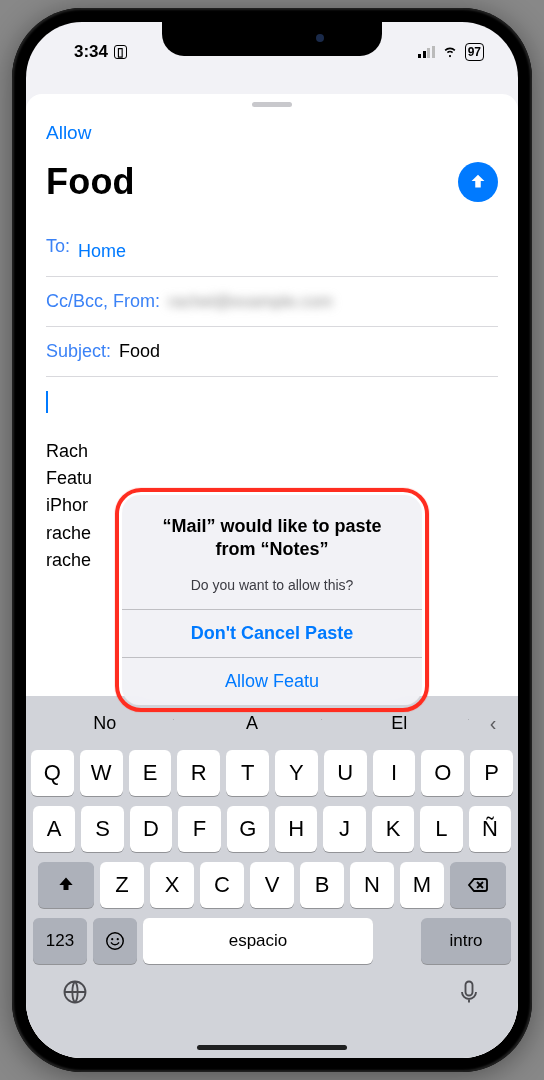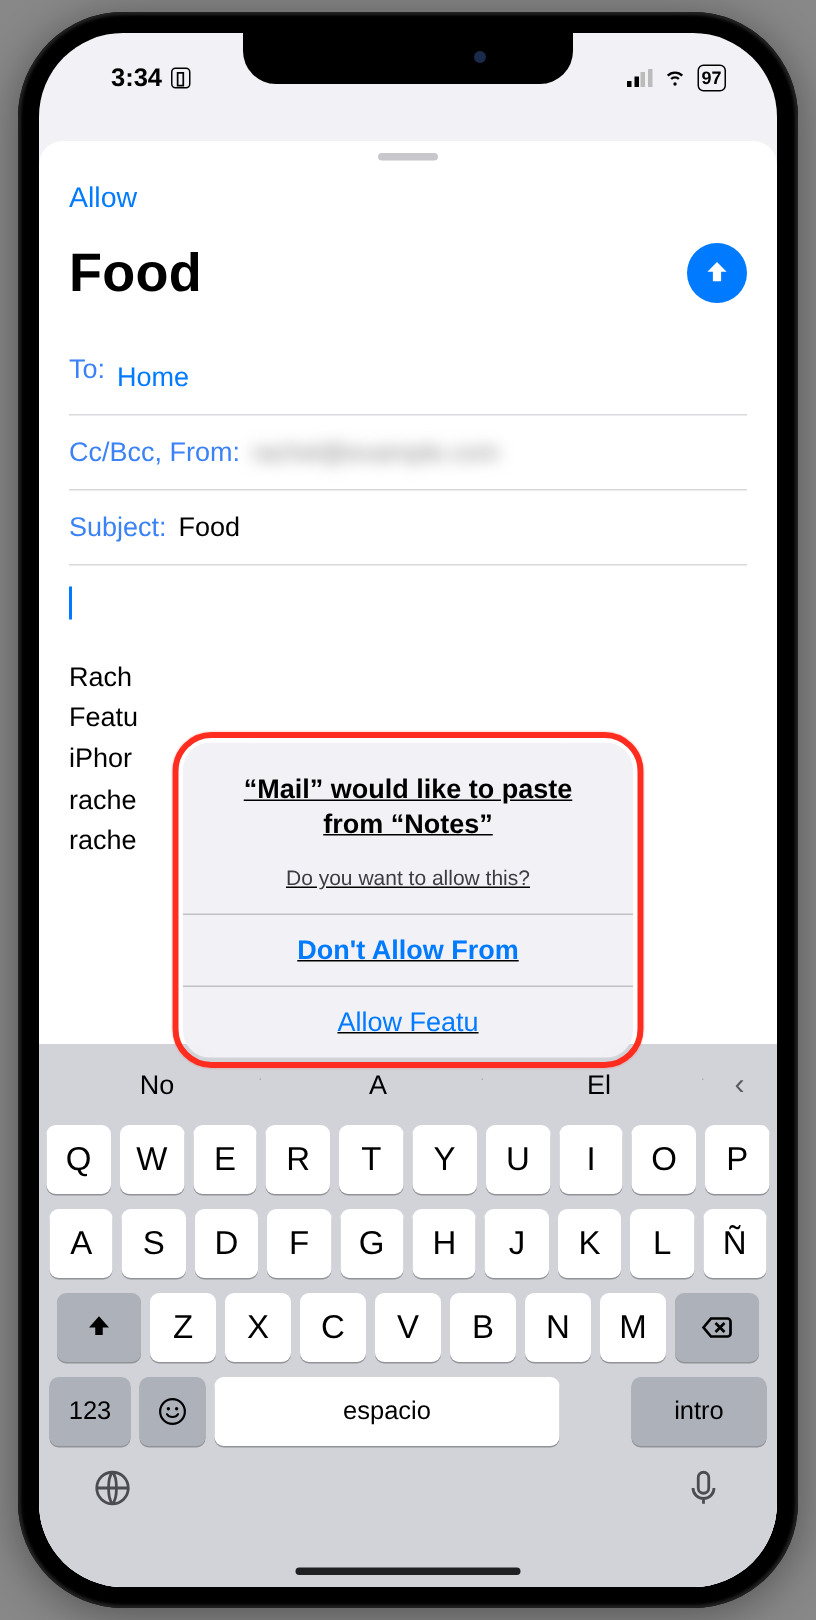--- a/index.html
+++ b/index.html
@@ -58,21 +58,20 @@
   .field .subj{ color:#000; }
 
   .body-area{ padding:14px 20px; font-size:18px; color:#000; line-height:1.4;}
   .cursor{ display:inline-block; width:2px; height:22px; background:#007aff; vertical-align:middle; margin-bottom:10px;}
   .sig p{ margin-top:2px; }
 
   
   .overlay{
     position:absolute; inset:0; z-index:60; display:flex; align-items:center; justify-content:center;
     pointer-events:none;
-    text-decoration:underline;
   }
   .alert-wrap{
     margin-top:120px;
     border:4px solid #ff2d20; border-radius:26px; padding:3px;
     pointer-events:auto;
     box-shadow: 0 0 0 1px rgba(255,45,32,.1);
   }
   .alert{
     width:300px; background:rgba(242,242,246,.97); backdrop-filter:blur(20px);
     border-radius:18px; overflow:hidden; text-align:center;
@@ -269,21 +268,21 @@
       </div>
     </div>
 
     <div class="overlay">
       <div class="alert-wrap">
         <div class="alert">
           <div class="msg">
             <h3>“Mail” would like to paste from “Notes”</h3>
             <p>Do you want to allow this?</p>
           </div>
-          <div class="btn bold">Don't Allow From</div>
+          <div class="btn bold">Don't Cancel Paste</div>
           <div class="btn">Allow Featu</div>
         </div>
       </div>
     </div>
 
     <div class="home-ind"></div>
   </div>
 </div>
 
 </body></html>

